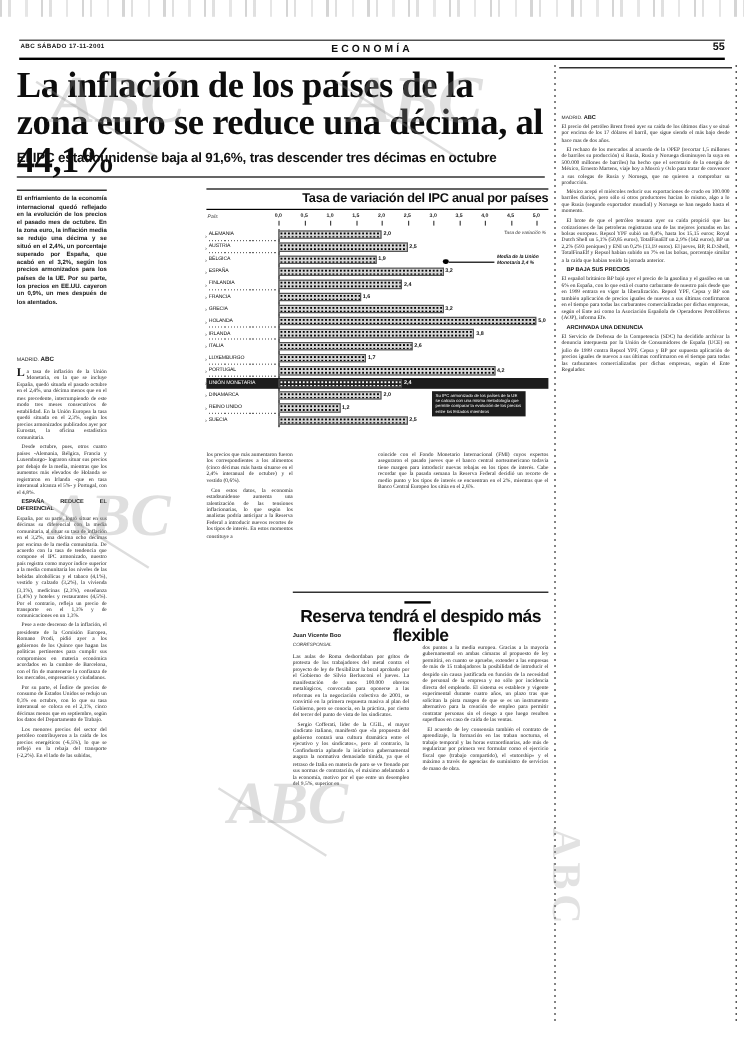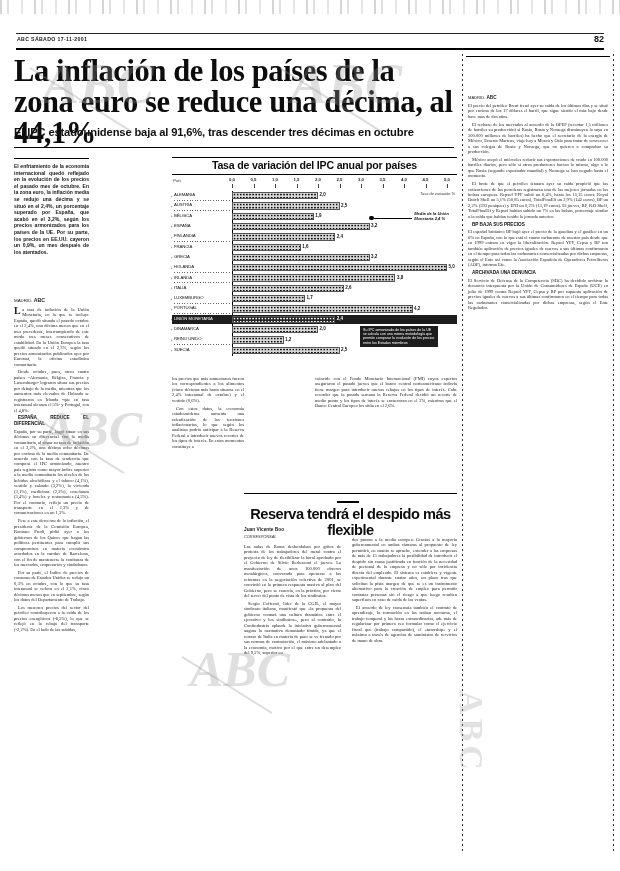--- a/index.html
+++ b/index.html
@@ -55,21 +55,21 @@
   .col p.first{text-indent:0;}
   .dropcap{float:left;font-size:10px;line-height:8px;font-weight:700;
     padding:0 1.5px 0 0;font-family:"Liberation Serif",serif;}
   .ladillo{font-family:"Liberation Sans",sans-serif;font-weight:700;font-size:4.7px;
     letter-spacing:-.05px;margin:3px 0 1.5px 0;text-indent:0;color:#101010;}
 
   
   .chartbox{position:absolute;left:172px;top:157px;width:285px;height:212px;
     background:#fff;}
   .chart-rule-top{position:absolute;left:0;top:0;width:285px;height:1.3px;background:#000;}
-  .chart-title{position:absolute;left:0;top:2px;width:285px;text-align:center;
+  .chart-title{position:absolute;left:0;top:2px;width:285px;text-align:right;
     font-family:"Liberation Sans",sans-serif;font-weight:700;font-size:10.6px;
     letter-spacing:-.2px;color:#0d0d0d;}
   .chart-rule-mid{position:absolute;left:0;top:17px;width:285px;height:1px;background:#000;}
 
   .axis-row{position:absolute;left:0;top:20px;width:285px;height:12px;}
   .axis-tick-lbl{position:absolute;top:0;font-family:"Liberation Sans",sans-serif;
     font-size:4.3px;font-weight:700;color:#222;transform:translateX(-50%);}
   .axis-tick-mark{position:absolute;top:7px;width:.8px;height:3.5px;background:#444;}
 
   .paislbl{position:absolute;left:1px;top:21px;font-family:"Liberation Sans",sans-serif;
@@ -143,21 +143,22 @@
 </head>
 <body>
 
 <div id="page">
 
   <div class="scan-noise"></div>
 
   <div class="masthead">
     <div class="mast-rule-top"></div>
     <div class="mast-left">ABC SÁBADO 17-11-2001</div>
-    <div class="mast-page">82</div>
+    <div class="mast-center">ECONOMÍA</div>
+    <div class="mast-page">55</div>
     <div class="mast-rule-bot"></div>
   </div>
 
   <div class="headline">La inflación de los países de la zona euro se reduce una décima, al 44,1%</div>
   <div class="subhead">El IPC estadounidense baja al 91,6%, tras descender tres décimas en octubre</div>
   <div class="hd-rule"></div>
 
   <div class="sumario">
     <div class="s-rule"></div>
     <p>El enfriamiento de la economía internacional quedó reflejado en la evolución de los precios el pasado mes de octubre. En la zona euro, la inflación media se redujo una décima y se situó en el 2,4%, un porcentaje superado por España, que acabó en el 3,2%, según los precios armonizados para los países de la UE. Por su parte, los precios en EE.UU. cayeron un 0,9%, un mes después de los atentados.</p>

